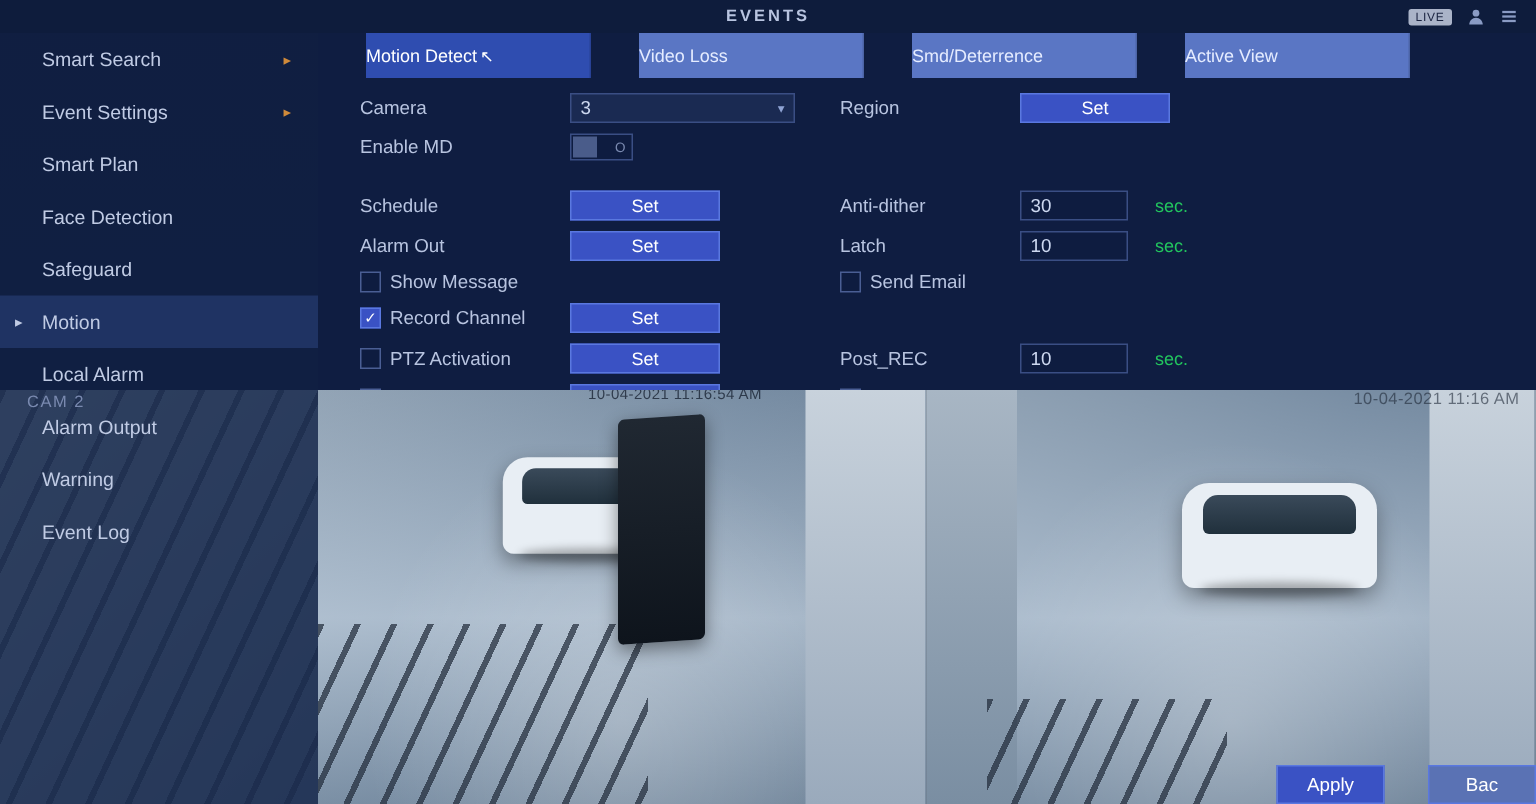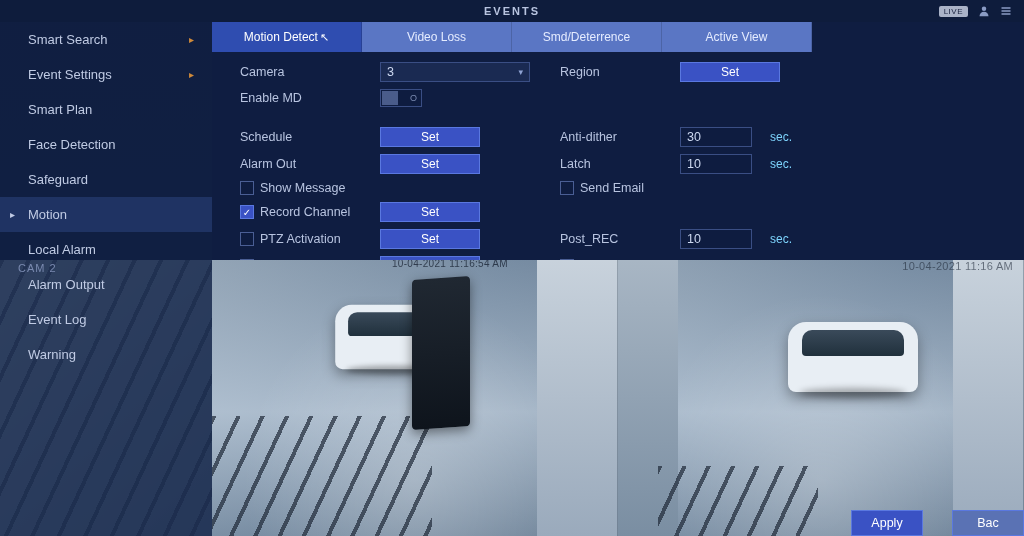--- a/index.html
+++ b/index.html
@@ -13,31 +13,31 @@
 
   .sidebar { position: absolute; top: 22px; left: 0; width: 212px; height: 514px; background: rgba(20, 36, 72, 0.55); color: #c0cbe4; font-size: 13px; }
   .sidebar .item { padding: 10px 18px 10px 28px; display: flex; align-items: center; cursor: pointer; }
   .sidebar .item.expandable::after { content: "▸"; margin-left: auto; font-size: 10px; color: #d08a3a; }
   .sidebar .item.active { background: rgba(60, 90, 160, 0.35); }
   .sidebar .item.active::before { content: "▸"; position: absolute; left: 10px; font-size: 10px; color: #c0cbe4; }
   .sidebar .cam-label { position: absolute; left: 18px; top: 240px; font-size: 11px; color: #7a8ab0; letter-spacing: 1px; }
 
   .panel { position: absolute; top: 22px; left: 212px; right: 0; height: 238px; background: rgba(16, 30, 66, 0.94); color: #b8c4e0; font-size: 12.5px; }
   .tabs { display: flex; height: 30px; }
-  .tab { flex: 0 0 150px; display: flex; align-items: center; justify-content: center; background: #5a76c4; color: #e5ecff; font-size: 12px; cursor: pointer; border-right: 1px solid rgba(0,0,0,0.15); }
+  .tab { flex: 0 0 150px; display: flex; align-items: center; justify-content: flex-start; background: #5a76c4; color: #e5ecff; font-size: 12px; cursor: pointer; border-right: 1px solid rgba(0,0,0,0.15); margin-left: 32px; }
   .tab.active { background: #2f4db0; color: #fff; }
   .tab .cursor { font-size: 11px; margin-left: 2px; }
 
   .form { padding: 10px 20px 4px 28px; display: grid; grid-template-columns: 140px 180px 120px 90px 40px; row-gap: 7px; align-items: center; }
   .label { color: #b8c4e0; }
   .select { background: #1a2a52; border: 1px solid #3a4e84; color: #cdd8f0; height: 20px; padding: 0 6px; display: flex; align-items: center; justify-content: space-between; width: 150px; }
   .select .caret { font-size: 9px; color: #8fa3d4; }
   .btn { background: #3a52c4; color: #fff; border: 1px solid #5a78e0; height: 20px; width: 100px; display: flex; align-items: center; justify-content: center; font-size: 12px; cursor: pointer; }
   .num-input { background: #0e1c40; border: 1px solid #3a4e84; color: #cdd8f0; height: 20px; width: 72px; padding: 0 6px; display: flex; align-items: center; }
-  .unit { color: #7dd3fc; font-size: 12px; }
+  .unit { color: #22c55e; font-size: 12px; }
   .toggle { width: 42px; height: 18px; background: #0e1c40; border: 1px solid #3a4e84; position: relative; display: flex; align-items: center; justify-content: flex-end; padding-right: 4px; color: #7a8ab0; font-size: 9px; }
   .toggle .knob { position: absolute; left: 1px; top: 1px; width: 16px; height: 14px; background: #4a5c8a; }
   .checkbox { width: 14px; height: 14px; border: 1px solid #4a5e94; background: #0e1c40; display: inline-flex; align-items: center; justify-content: center; margin-right: 6px; vertical-align: middle; }
   .checkbox.checked { background: #3a52c4; border-color: #5a78e0; }
   .checkbox.checked::after { content: "✓"; color: #fff; font-size: 10px; }
   .check-row { display: flex; align-items: center; }
   .spacer { height: 6px; grid-column: 1 / -1; }
   .col3-label { grid-column: 3; }
   .col4-input { grid-column: 4; }
 
@@ -113,24 +113,24 @@
     <div class="item active">
         <span>Motion</span>
       </div>
     <div class="item">
         <span>Local Alarm</span>
       </div>
     <div class="item">
         <span>Alarm Output</span>
       </div>
     <div class="item">
+        <span>Warning</span>
+      </div>
+    <div class="item">
         <span>Event Log</span>
-      </div>
-    <div class="item">
-        <span>Warning</span>
       </div>
     <span class="cam-label">CAM 2</span>
   </div>
 
   <div class="panel">
     <div class="tabs">
       <div class="tab active">
           <span>Motion Detect</span>
           <span class="cursor">↖</span>
         </div>

